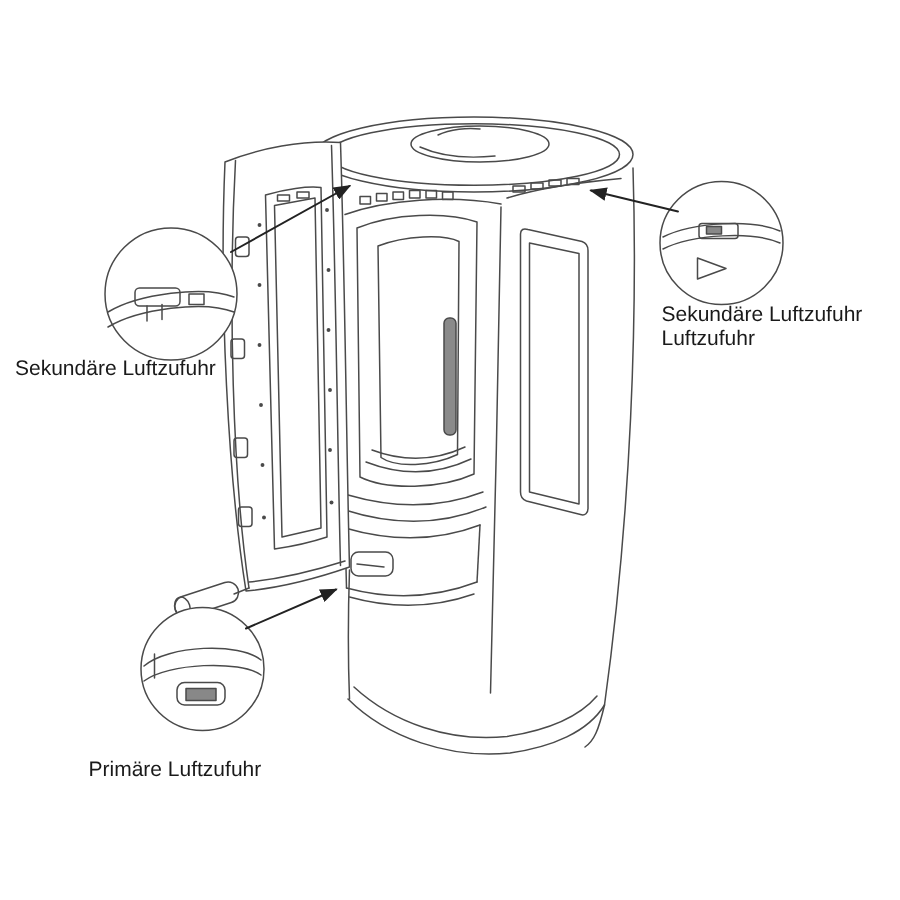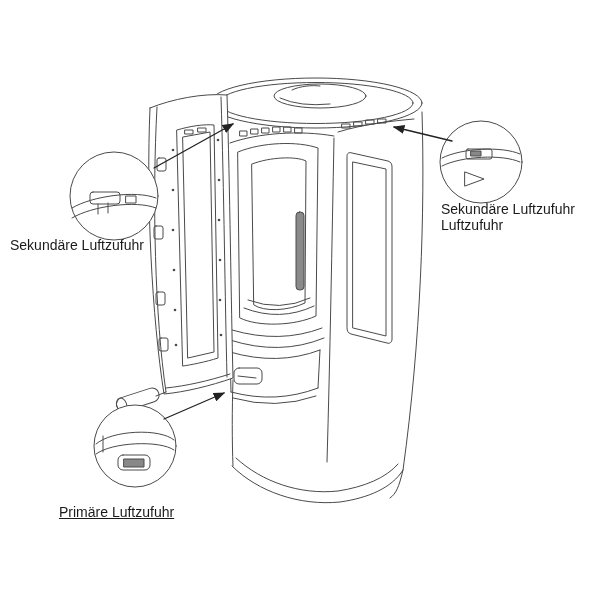--- a/index.html
+++ b/index.html
@@ -13,21 +13,21 @@
   .diagram-svg{position:absolute;left:0;top:0;}
   .label{
     position:absolute;
     font-size:14px;
     line-height:16px;
     color:#1a1a1a;
     white-space:nowrap;
   }
   .label-secondary-left{left:10px;top:237px;}
   .label-secondary-right{left:441px;top:201px;}
-  .label-primary{left:59px;top:504px;text-decoration:underline;}
+  .label-primary{left:59px;top:504px;}
 </style>
 </head>
 <body>
 
 <div class="canvas">
 
   <svg class="diagram-svg" width="600" height="600" viewBox="0 0 600 600">
     <defs>
       <marker id="arrowhead" markerWidth="9" markerHeight="7" refX="8" refY="3.5" orient="auto">
         <path d="M0,0 L9,3.5 L0,7 Z" fill="#222222"></path>

